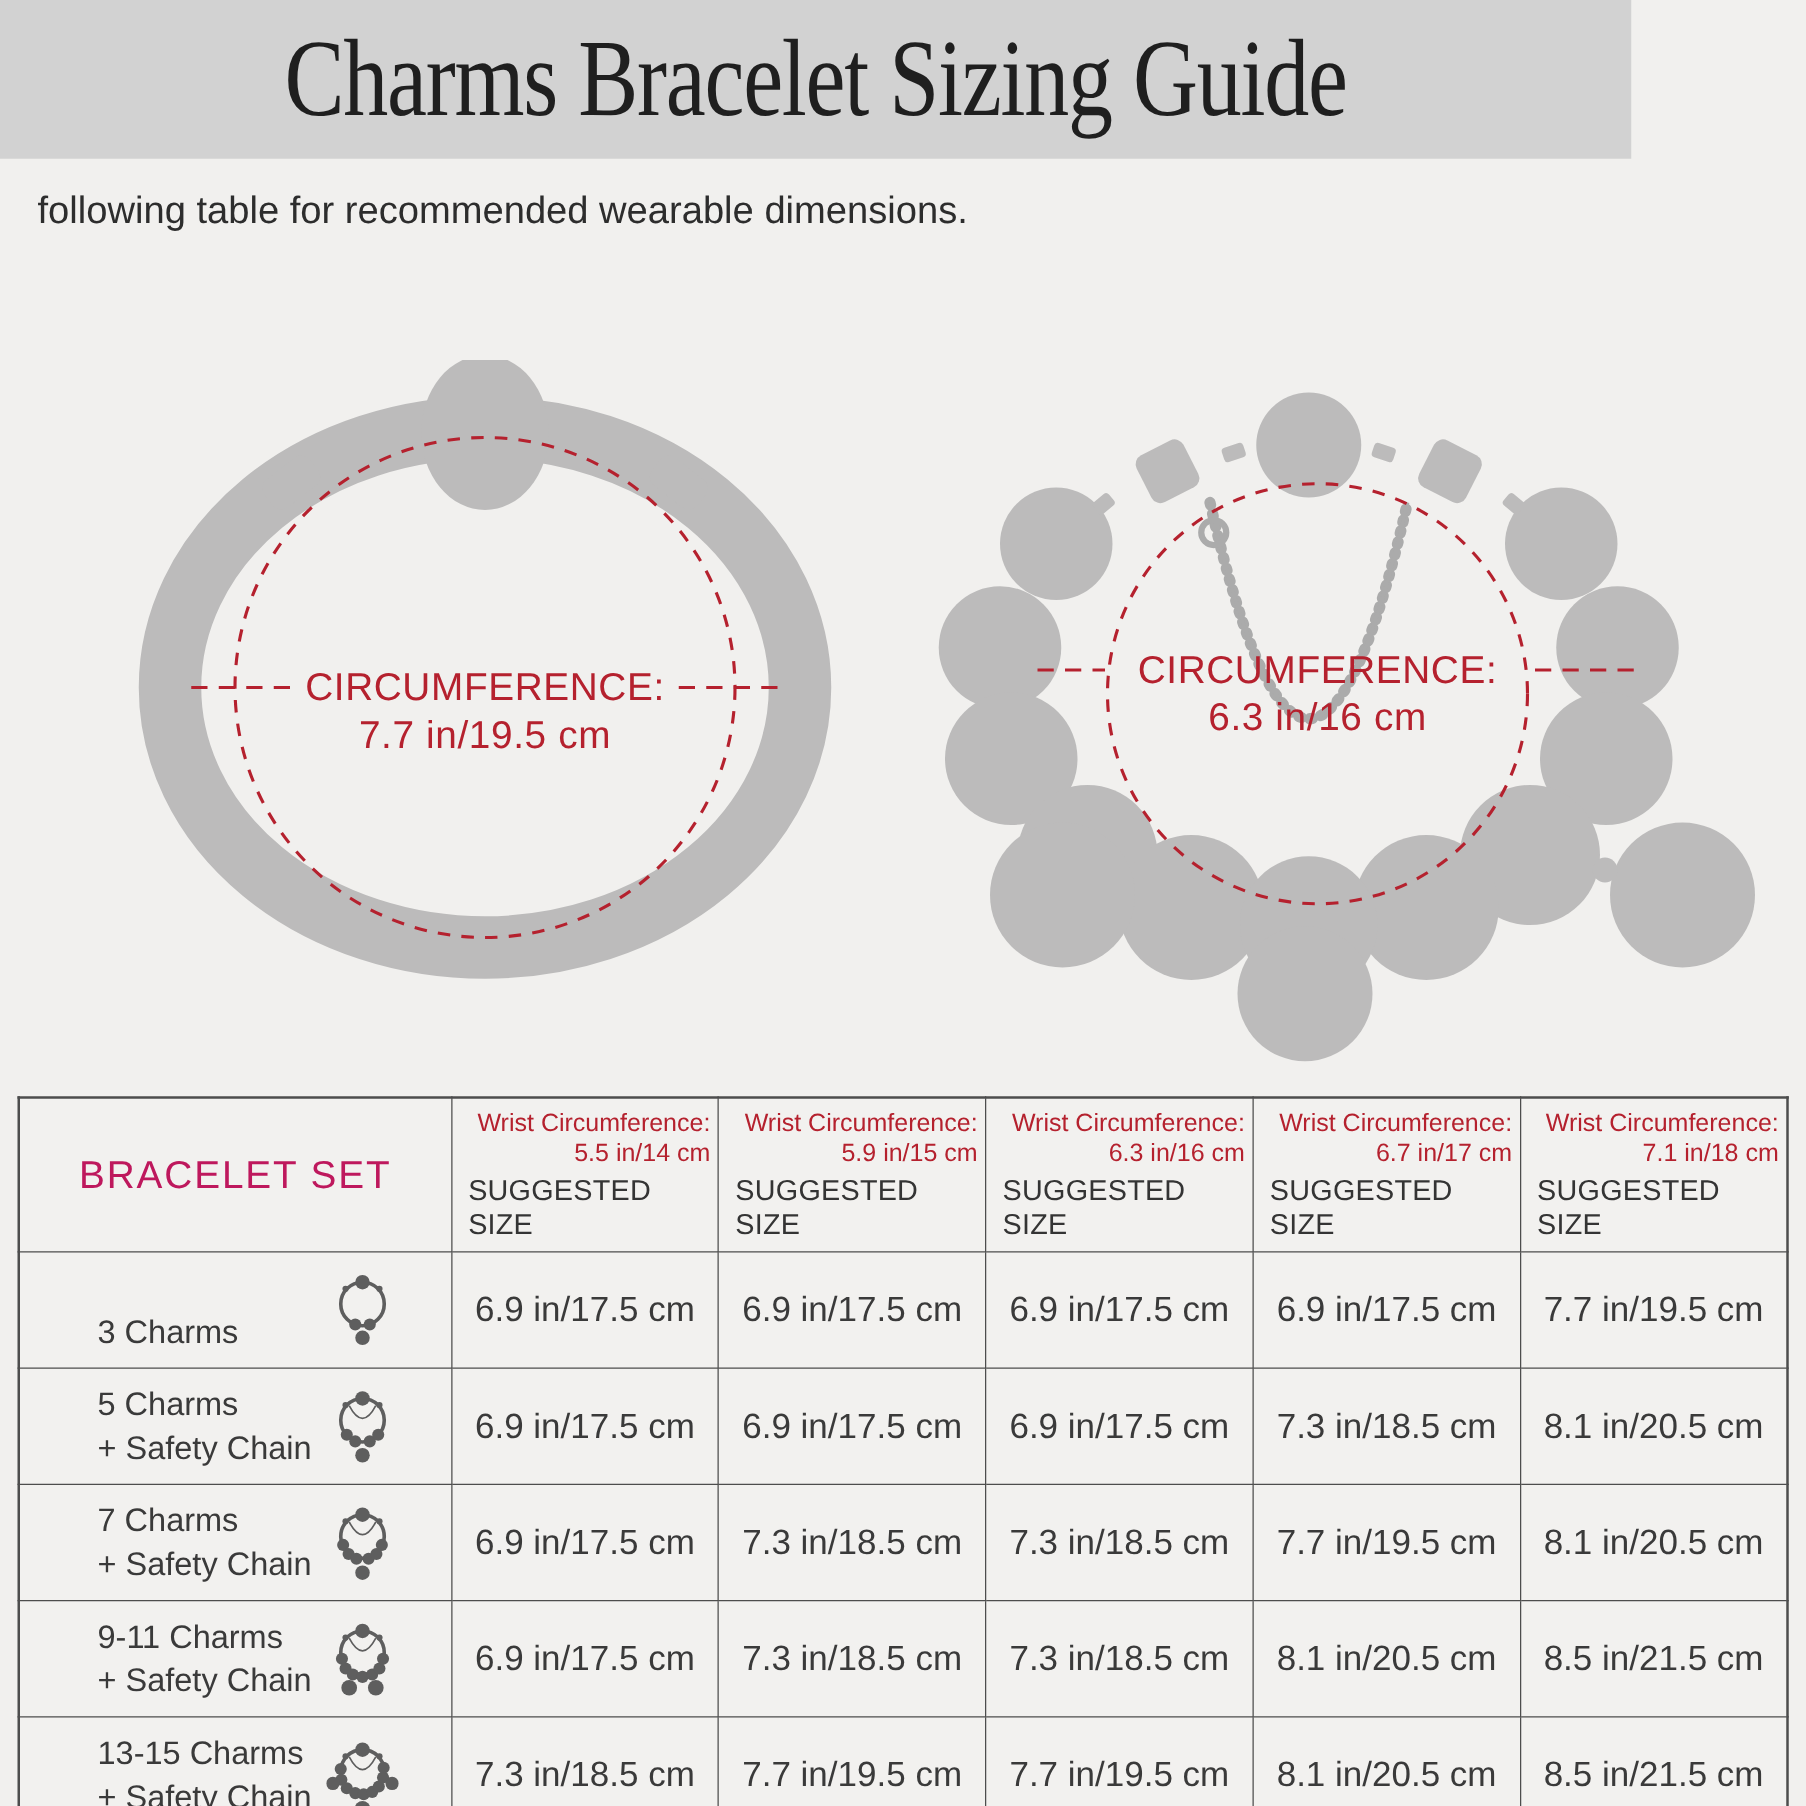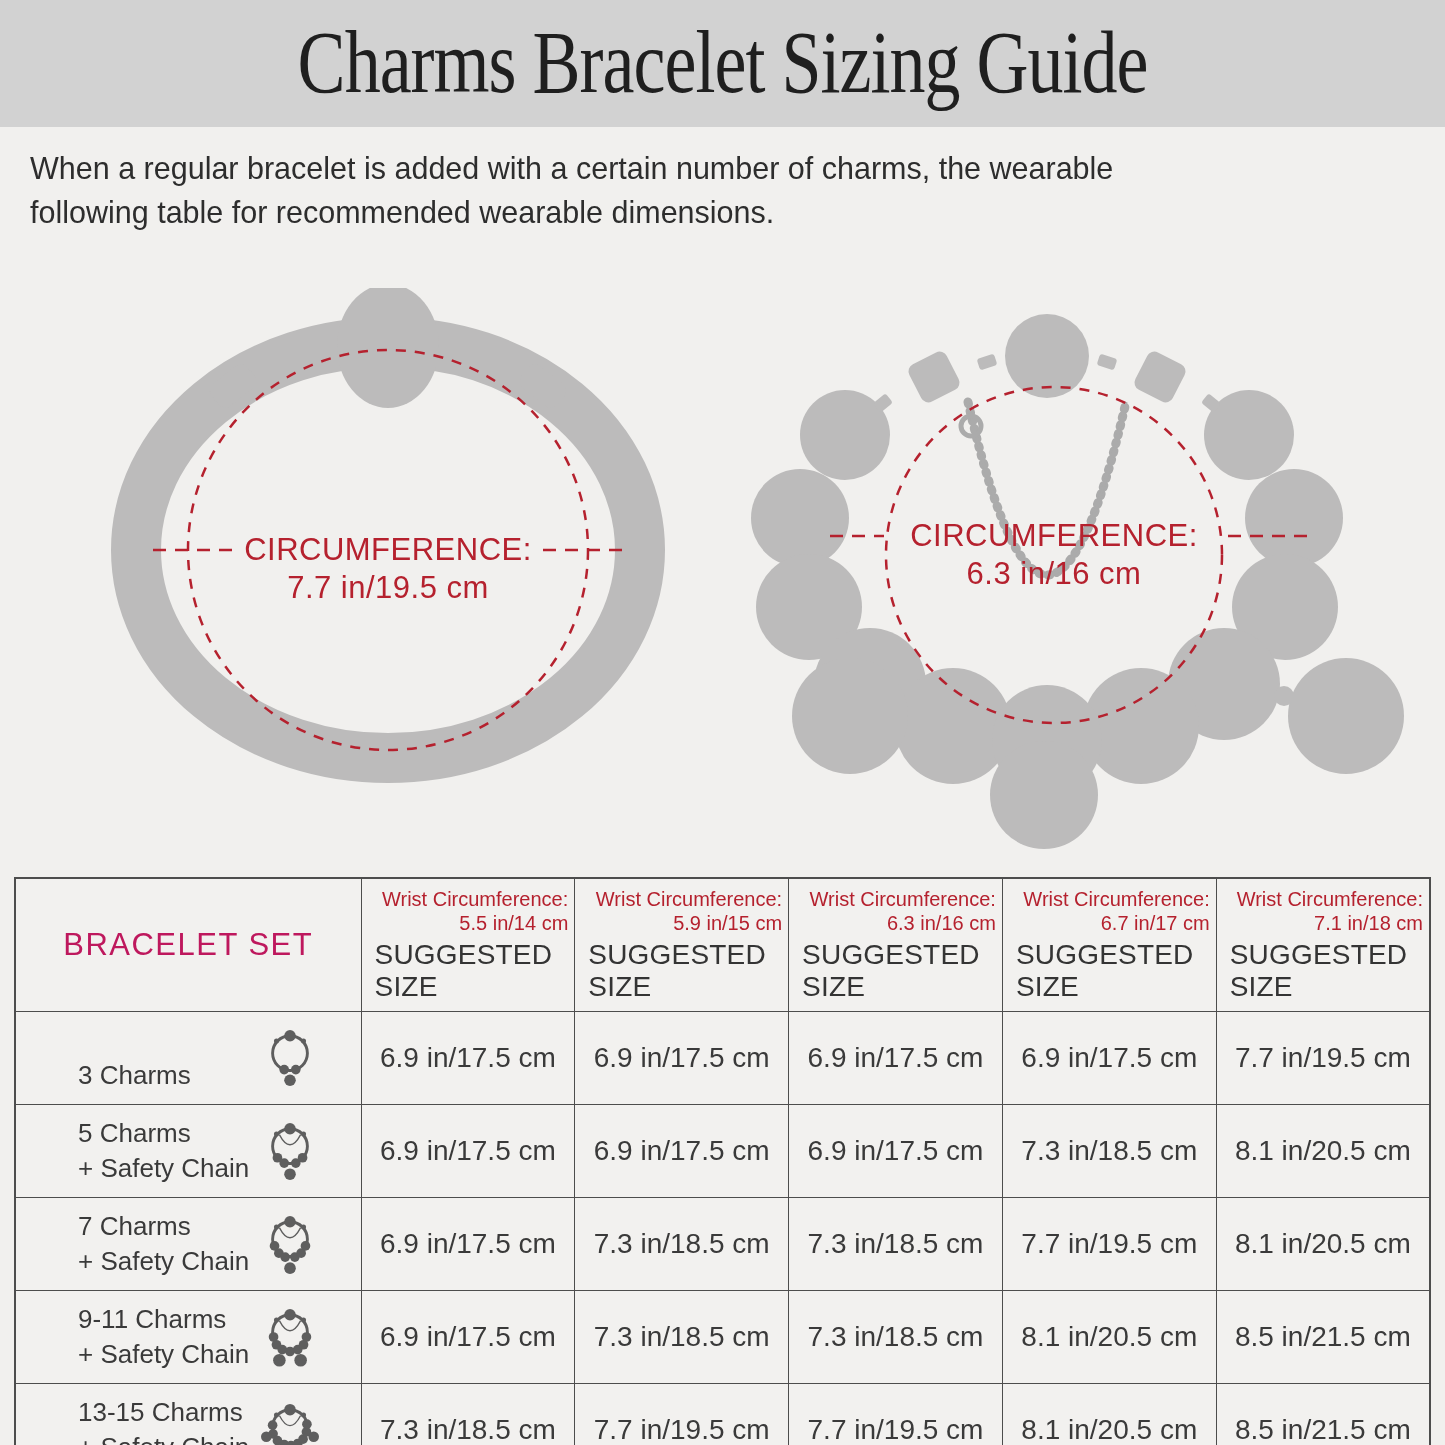--- a/index.html
+++ b/index.html
@@ -5,21 +5,21 @@
   * { margin:0; padding:0; box-sizing:border-box; }
   html,body { width:1445px; height:1445px; overflow:hidden; }
   body {
     position:relative;
     background:#f1f0ee;
     font-family:"Liberation Sans", sans-serif;
   }
 
   
   .band {
-    position:absolute; top:0; left:0; width:1445px; height:127px;
+    position:absolute; top:0; left:0; width:1305px; height:127px;
     background:#d2d2d2;
     display:flex; align-items:center; justify-content:center;
   }
   .title {
     font-family:"Liberation Serif", serif;
     font-weight:500;
     font-size:72px;
     color:#1f1f1f;
     letter-spacing:-1px;
     transform:scaleY(1.22);
@@ -75,21 +75,21 @@
     padding:8px 6px 8px 13px;
   }
   .wrist-line {
     color:#b5212e;
     font-size:20px;
     line-height:1.2;
     text-align:right;
   }
   .suggested-line {
     color:#343434;
-    font-size:28px;
+    font-size:23px;
     margin-top:4px;
     letter-spacing:0.2px;
   }
 
   td.label-cell {
     padding-left:62px;
   }
   .label-flex { display:flex; align-items:flex-end; }
   .label-text {
     flex:1;
@@ -106,21 +106,20 @@
   }
 </style>
 </head>
 <body>
 
 <div class="band">
   <div class="title">Charms Bracelet Sizing Guide</div>
 </div>
 
 <div class="intro">
-  <div>When a regular bracelet is added with a certain number of charms, the wearable</div>
   <div>following table for recommended wearable dimensions.</div>
 </div>
 
 <svg class="diag diag-left" width="660" height="520" viewBox="0 0 660 520">
 
   <ellipse cx="330" cy="262" rx="252" ry="208" fill="none" stroke="#bcbbbb" stroke-width="50"></ellipse>
 
   <rect x="-23" y="-14" width="46" height="28" rx="9" fill="#bcbbbb" transform="translate(175,98) rotate(-38)"></rect>
   <rect x="-23" y="-14" width="46" height="28" rx="9" fill="#bcbbbb" transform="translate(485,98) rotate(38)"></rect>
 

